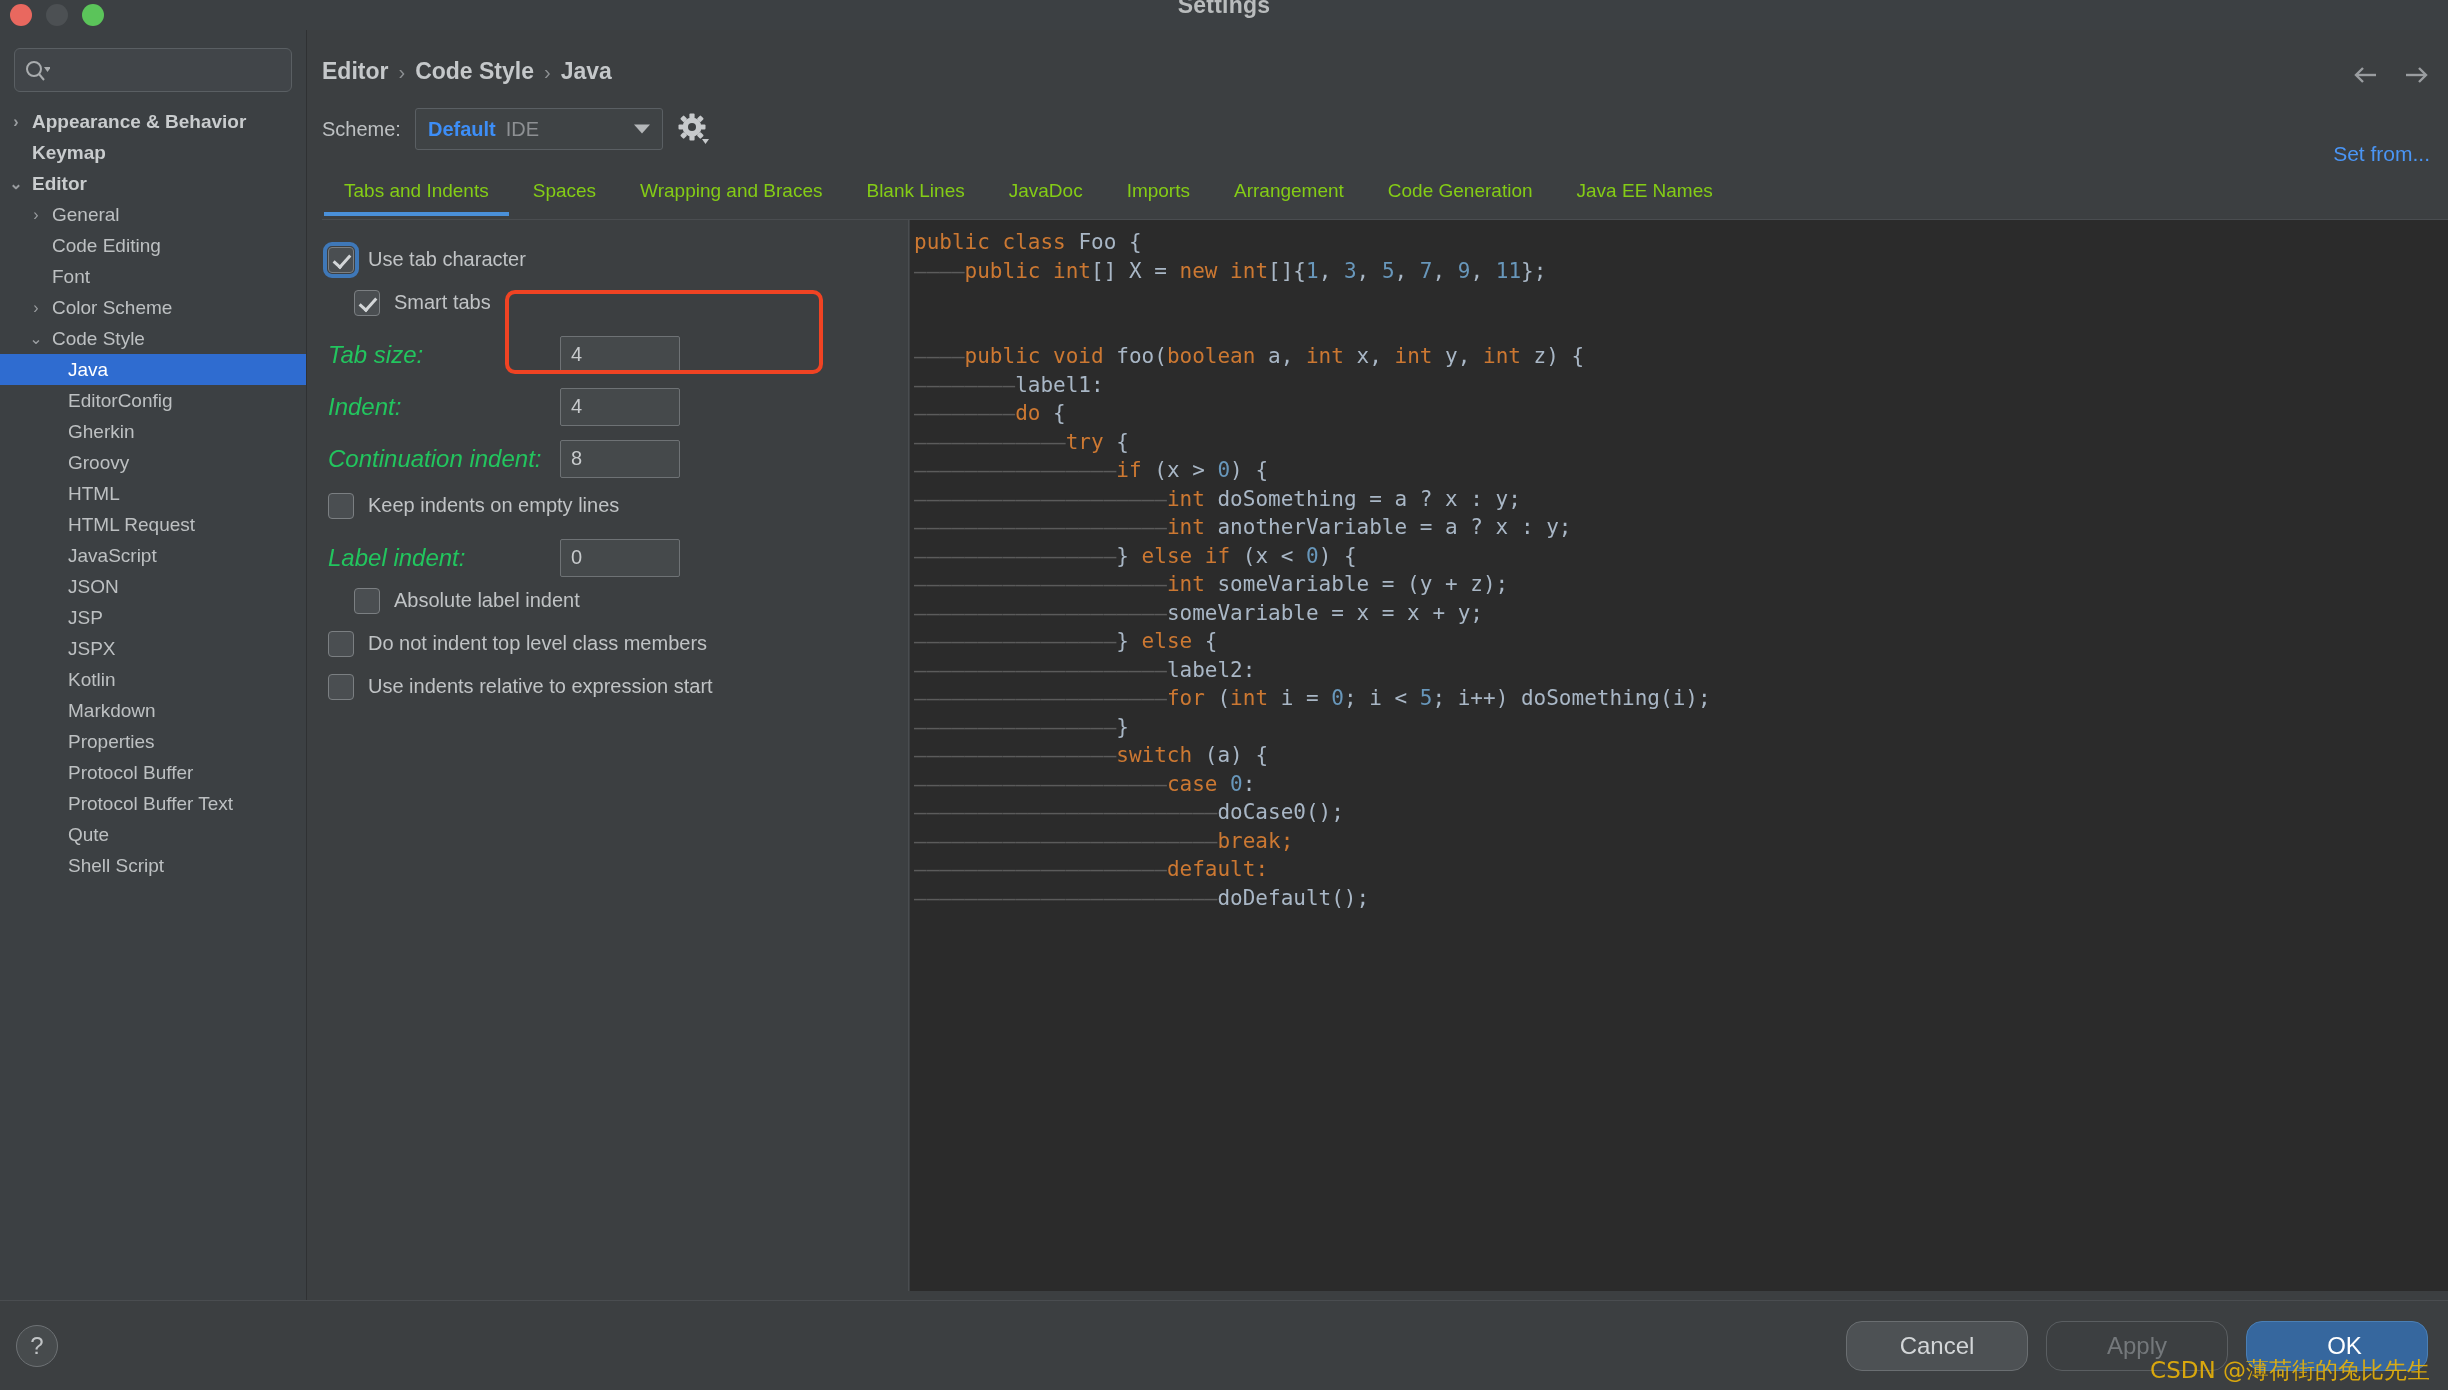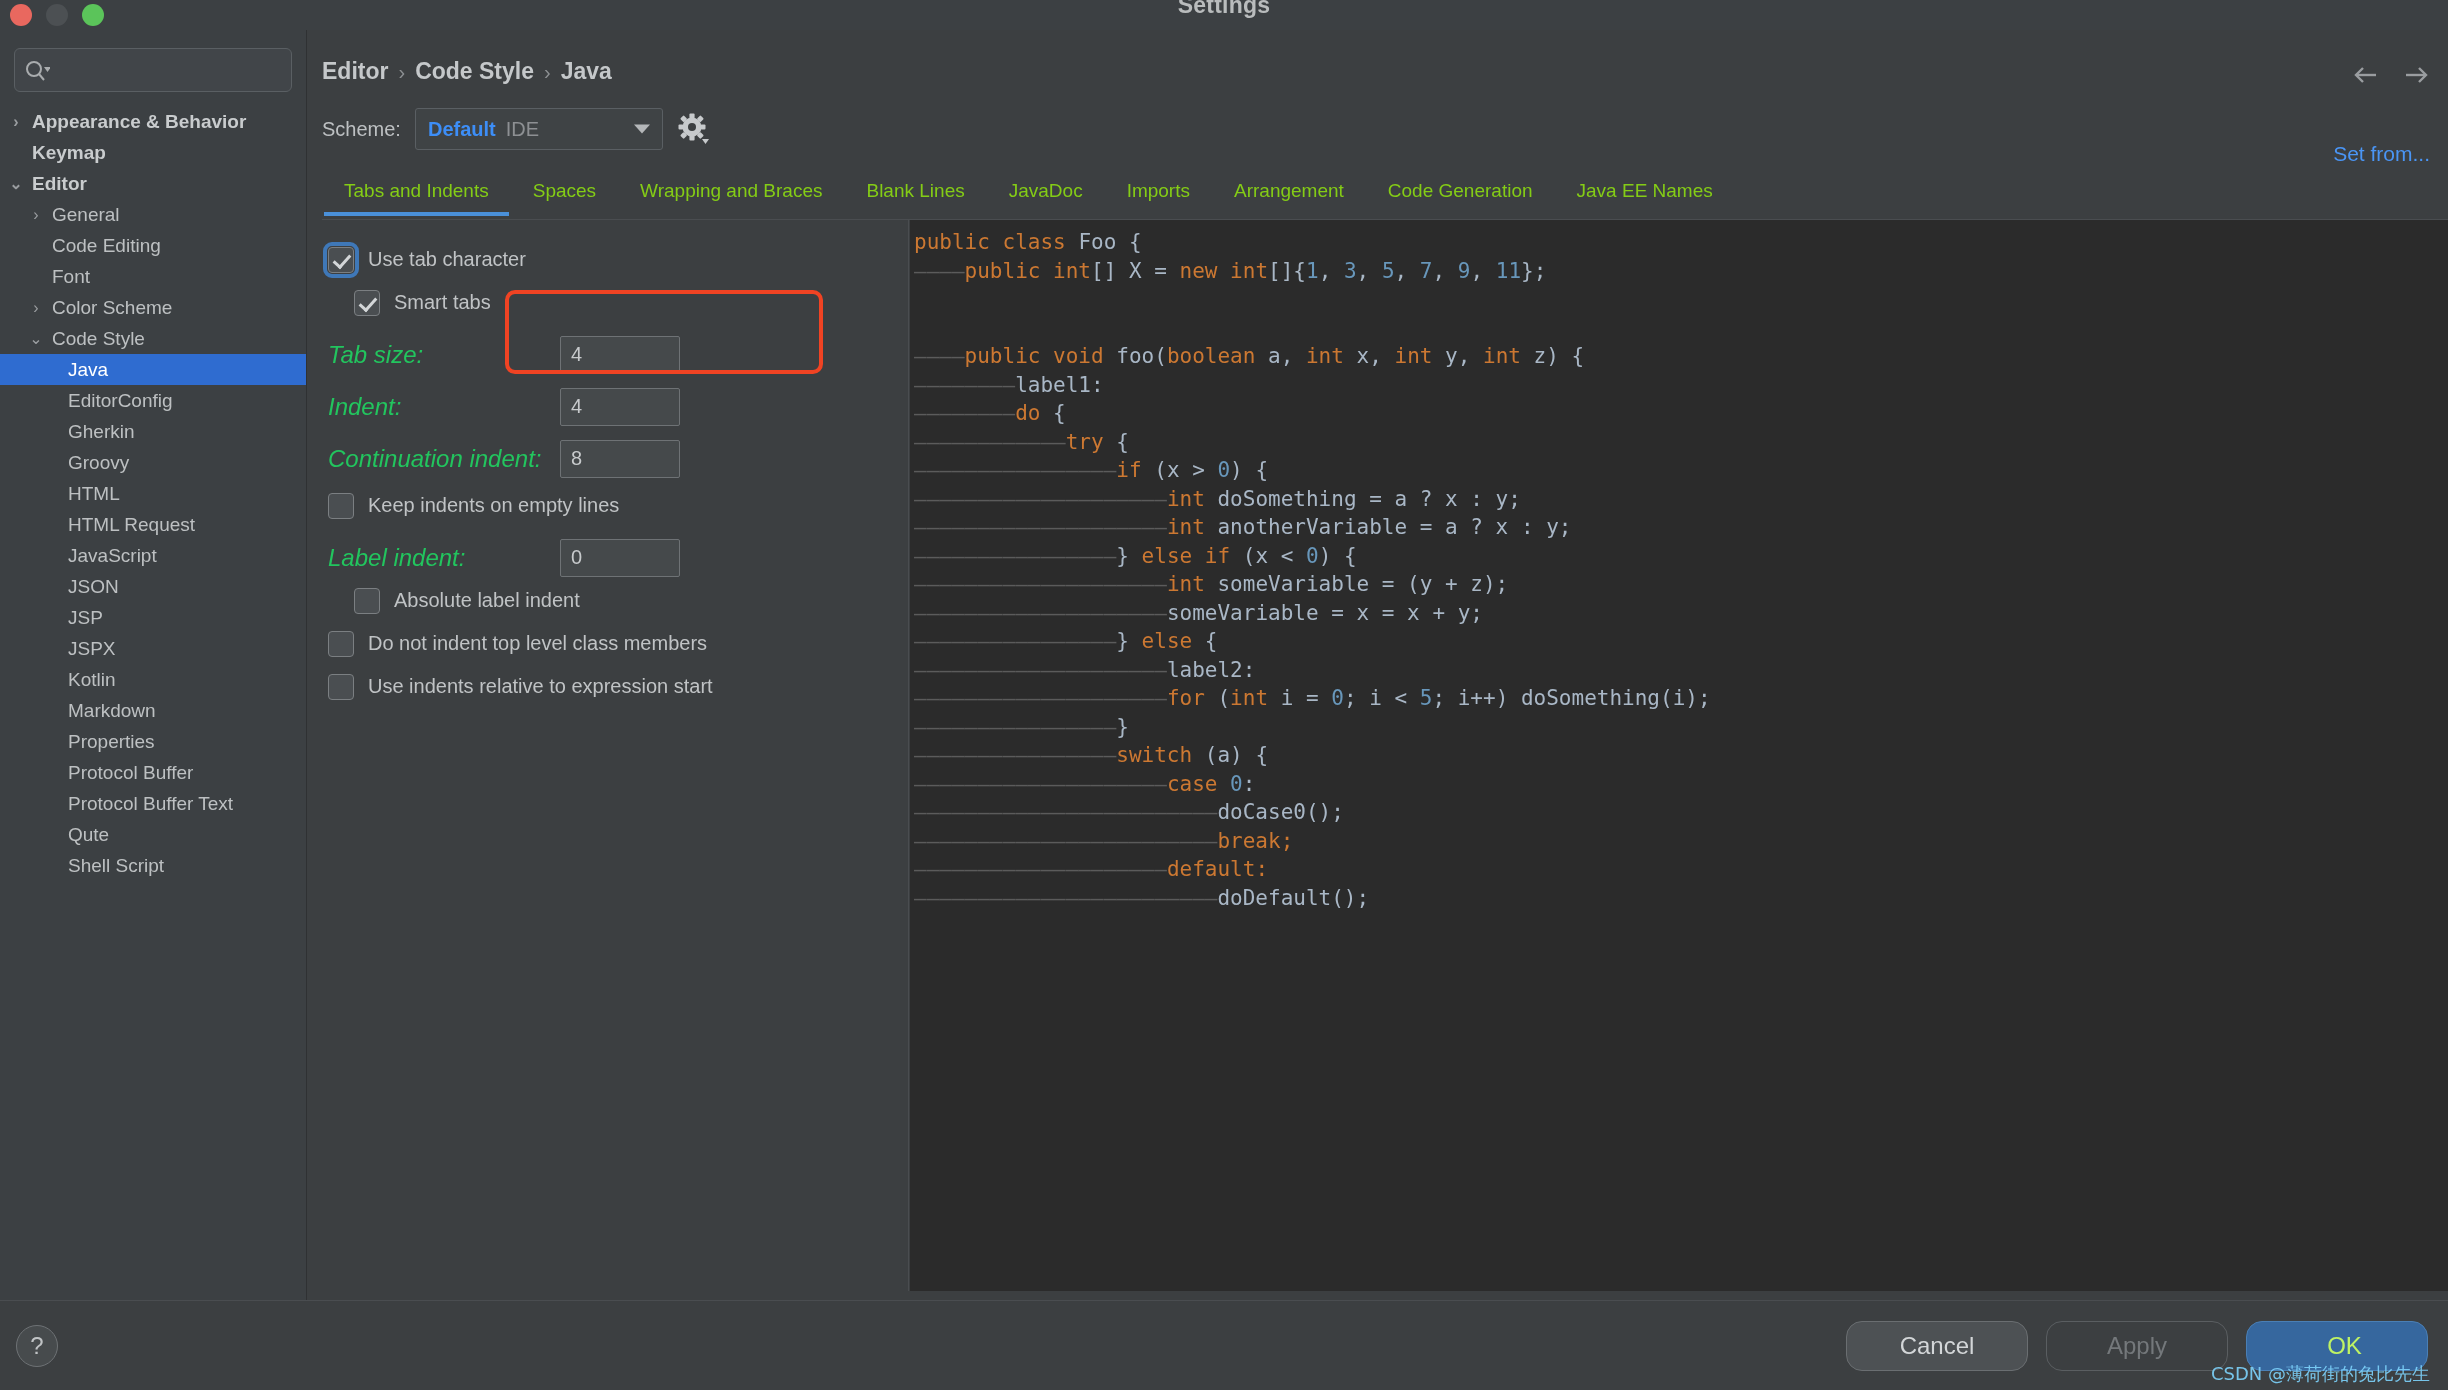--- a/index.html
+++ b/index.html
@@ -164,25 +164,25 @@
     color: #c0c3c5; font-size: 24px; text-align: center; line-height: 40px; cursor: pointer;
   }
   .btn-row { position: absolute; right: 20px; top: 20px; display: flex; gap: 18px; }
   .btn {
     min-width: 182px; height: 50px; border-radius: 16px;
     font-size: 24px; display: flex; align-items: center; justify-content: center;
     cursor: pointer;
   }
   .btn.cancel { background: #4d5154; border: 1px solid #6a6e71; color: #d3d6d8; }
   .btn.apply { background: transparent; border: 1px solid #5a5e61; color: #74787b; }
-  .btn.ok { background: #36679e; border: 1px solid #4a7fb5; color: #bef264; padding-left: 15px; }
+  .btn.ok { background: #36679e; border: 1px solid #4a7fb5; color: #ffffff; padding-left: 15px; }
 
   .watermark {
     position: absolute; right: 18px; bottom: 4px;
-    font-size: 18px; color: #7dd3fc; opacity: .9;
+    font-size: 23px; color: #eab308; opacity: .9;
     font-family: "DejaVu Sans", sans-serif; white-space: nowrap;
   }
 </style>
 </head>
 <body>
 
 <div id="root">
 
   <div class="titlebar">
     <div class="traffic">

